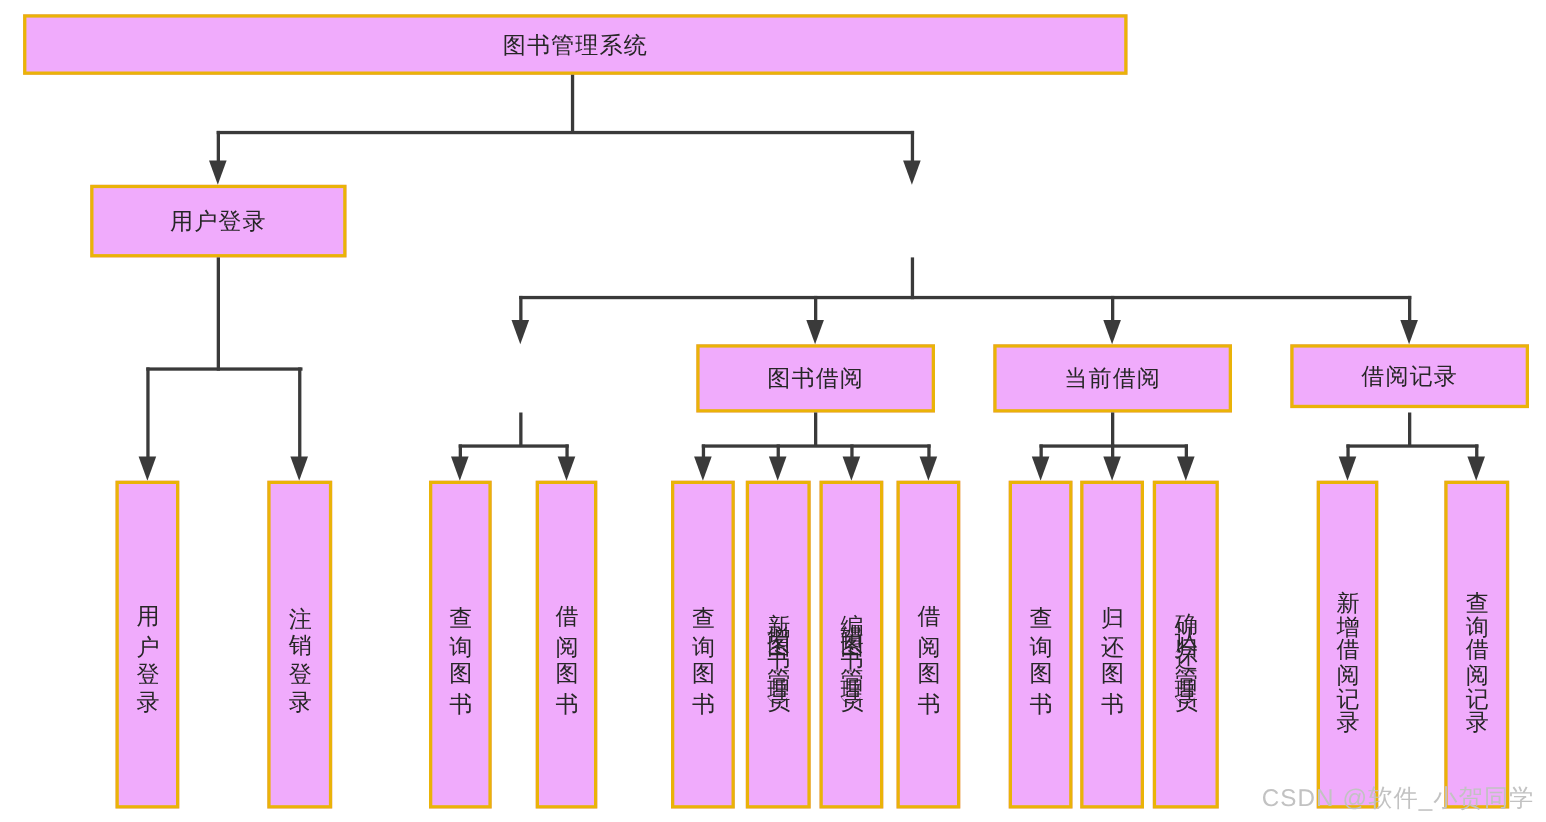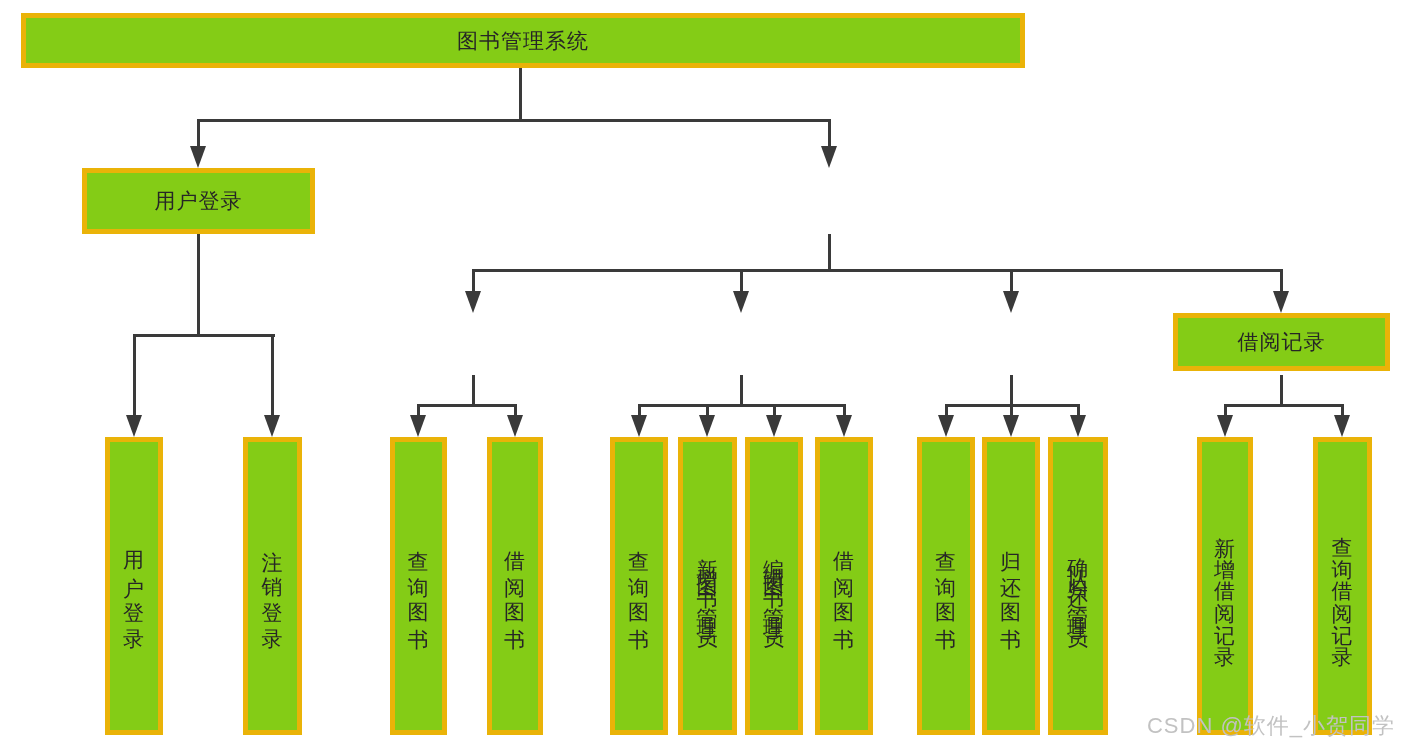--- a/index.html
+++ b/index.html
@@ -3,21 +3,21 @@
 <meta charset="utf-8">
 <style>
   html,body { margin:0; padding:0; background:#ffffff; }
   body { font-family: "Liberation Sans", "DejaVu Sans", sans-serif; }
   #canvas {
     position:relative; width:1405px; height:747px;
     background:#ffffff; overflow:hidden;
   }
   .box {
     position:absolute; box-sizing:border-box;
-    border:5px solid #eab308; background:#84cc16;
+    border:3px solid #eab308; background:#f0abfc;
     display:flex; align-items:center; justify-content:center;
     color:#262626; font-size:21px; letter-spacing:1px;
   }
   .vbox {
     writing-mode: vertical-rl;
     text-orientation: mixed;
     line-height:1;
   }
   .ls-short { letter-spacing:26px; }
   .ls-med   { letter-spacing:22px; }
@@ -63,20 +63,22 @@
   <div class="hl" style="left:472px;  top:269px; width:811px;"></div>
   <div class="vl" style="left:472px;  top:269px; height:23px;"></div>
   <div class="ah" style="left:465px;  top:291px;"></div>
   <div class="vl" style="left:740px;  top:269px; height:23px;"></div>
   <div class="ah" style="left:733px;  top:291px;"></div>
   <div class="vl" style="left:1010px; top:269px; height:23px;"></div>
   <div class="ah" style="left:1003px; top:291px;"></div>
   <div class="vl" style="left:1280px; top:269px; height:23px;"></div>
   <div class="ah" style="left:1273px; top:291px;"></div>
 
+  <div class="box" style="left:633px;  top:313px; width:217px; height:62px;">图书借阅</div>
+  <div class="box" style="left:903px;  top:313px; width:217px; height:62px;">当前借阅</div>
   <div class="box" style="left:1173px; top:313px; width:217px; height:58px;">借阅记录</div>
 
   <div class="vl" style="left:472px; top:375px; height:31px;"></div>
   <div class="hl" style="left:417px; top:404px; width:100px;"></div>
   <div class="vl" style="left:417px; top:404px; height:12px;"></div>
   <div class="ah" style="left:410px; top:415px;"></div>
   <div class="vl" style="left:514px; top:404px; height:12px;"></div>
   <div class="ah" style="left:507px; top:415px;"></div>
 
   <div class="vl" style="left:740px; top:375px; height:31px;"></div>

